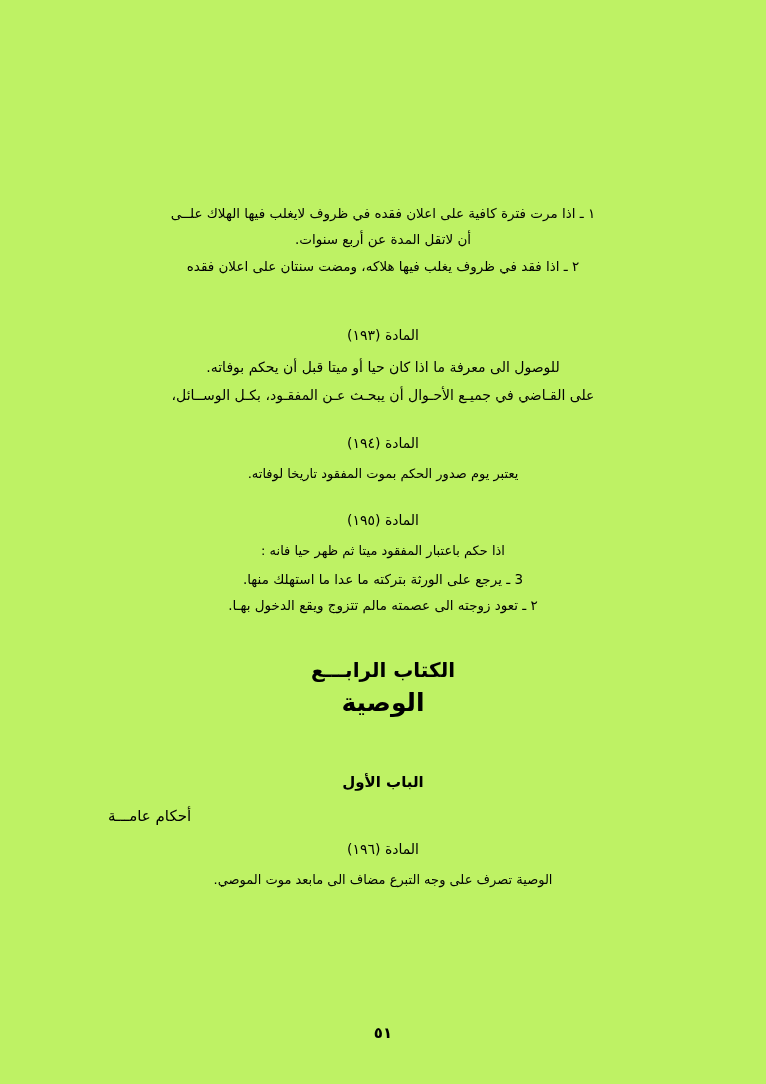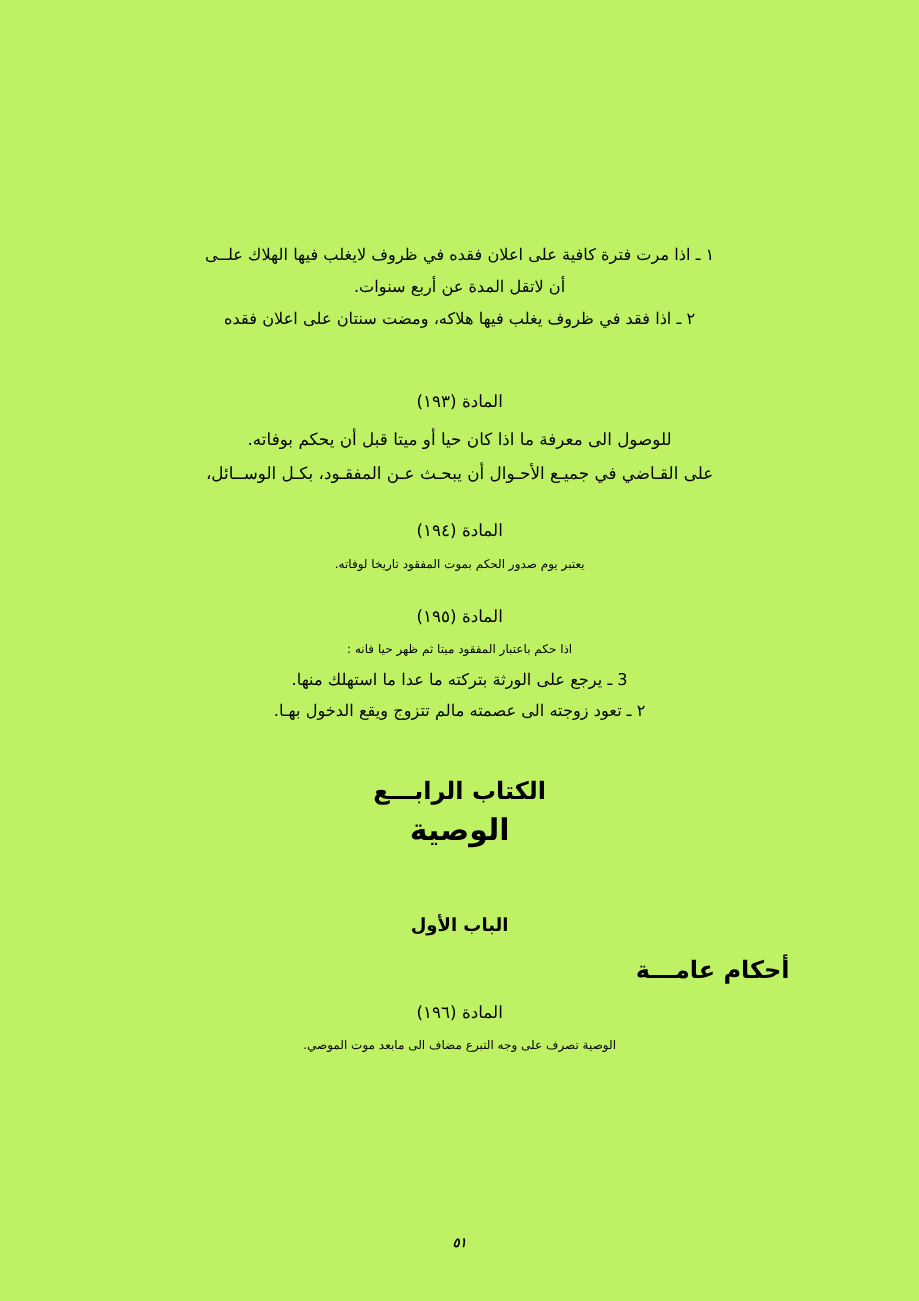--- a/index.html
+++ b/index.html
@@ -22,21 +22,21 @@
   }
   .content {
     position: absolute;
     top: 200px;
     left: 108px;
     right: 108px;
     direction: rtl;
     text-align: center;
   }
   .para {
-    font-size: 10px;
+    font-size: 13px;
     line-height: 1.95;
     text-align: center;
     margin: 0 0 2px 0;
     letter-spacing: 0.1px;
   }
   .numbered {
     font-size: 13.5px;
     line-height: 1.95;
     margin: 0;
     text-align: center;
@@ -71,35 +71,34 @@
     margin: 6px 0 0 0;
     letter-spacing: 1px;
   }
   .section-title {
     font-size: 15px;
     font-weight: bold;
     text-align: center;
     margin: 16px;
   }
   .section-sub {
-    font-size: 20px;
-    font-weight: bold;
-    text-align: right;
+    font-size: 15px;
+    font-weight: normal;
+    text-align: left;
     margin: 8px 0 0 0;
     letter-spacing: 0.5px;
   }
   .page-number {
     position: absolute;
     bottom: 42px;
     left: 0;
     right: 0;
     text-align: center;
-    font-size: 11px;
+    font-size: 15px;
     font-weight: bold;
-    font-style: italic;
   }
   .spaced {
     letter-spacing: 1.2px;
   }
 </style>
 </head>
 <body>
 
 <div class="page">
   <div class="content">

